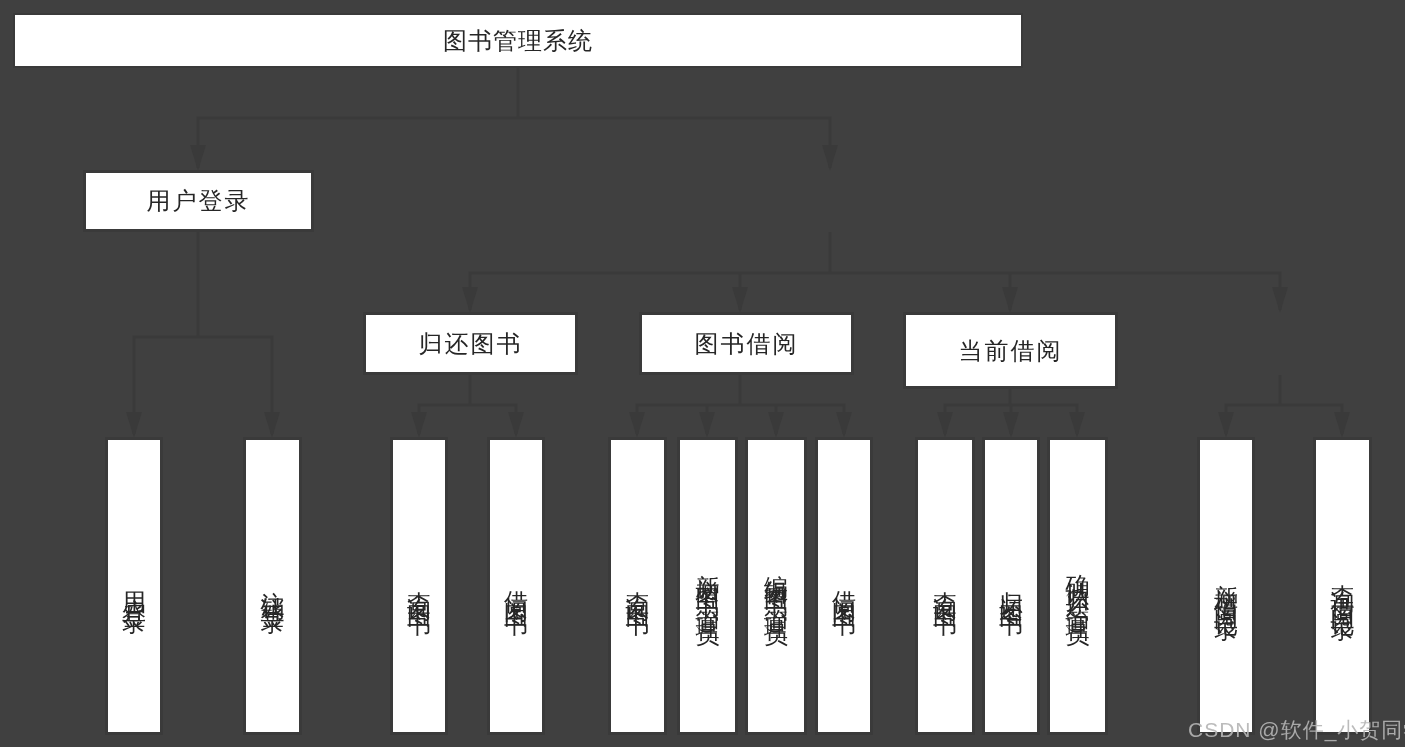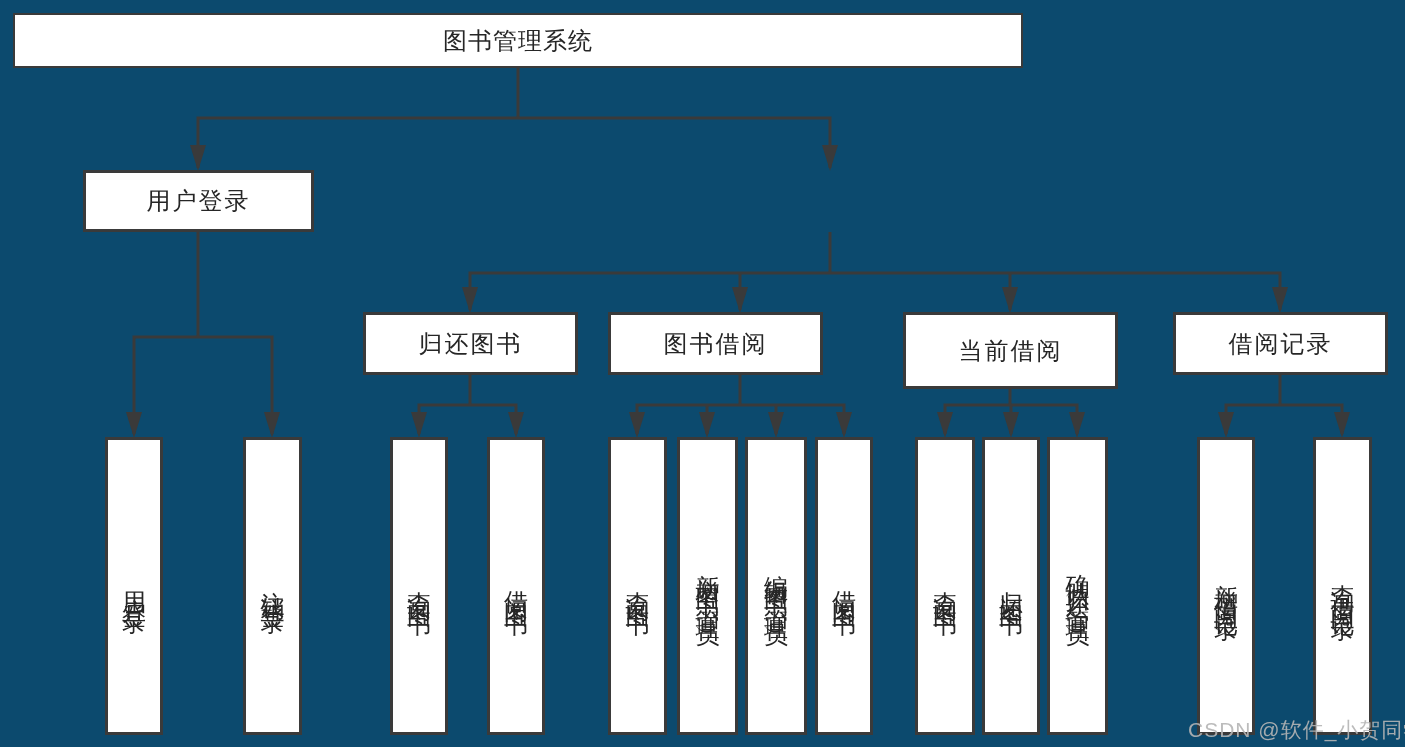--- a/index.html
+++ b/index.html
@@ -2,21 +2,21 @@
 <html><head>
 <meta charset="utf-8">
 <style>
   * { margin: 0; padding: 0; box-sizing: border-box; }
   html, body { background: #ffffff; }
   body { font-family: "Liberation Sans", sans-serif; }
   #canvas {
     position: relative;
     width: 1405px;
     height: 747px;
-    background: #0c4a6e;
+    background: #404040;
     overflow: hidden;
   }
   #connectors {
     position: absolute;
     left: 0; top: 0;
     z-index: 1;
   }
   .node {
     position: absolute;
     background: #ffffff;
@@ -91,23 +91,22 @@
       <path d="M1218 412h16l-8 26z"></path>
       <path d="M1334 412h16l-8 26z"></path>
     </g>
   </svg>
 
   <div class="node h root" style="left:13px;top:13px;width:1010px;height:55px">图书管理系统</div>
 
   <div class="node h" style="left:83px;top:170px;width:231px;height:62px">用户登录</div>
 
   <div class="node h" style="left:363px;top:312px;width:215px;height:63px">归还图书</div>
-  <div class="node h" style="left:608px;top:312px;width:215px;height:63px">图书借阅</div>
+  <div class="node h" style="left:639px;top:312px;width:215px;height:63px">图书借阅</div>
   <div class="node h" style="left:903px;top:312px;width:215px;height:77px">当前借阅</div>
-  <div class="node h" style="left:1173px;top:312px;width:215px;height:63px">借阅记录</div>
 
   <div class="node v" style="left:105px;top:437px;width:58px;height:298px">用户登录</div>
   <div class="node v" style="left:243px;top:437px;width:59px;height:298px">注销登录</div>
 
   <div class="node v" style="left:390px;top:437px;width:58px;height:298px">查询图书</div>
   <div class="node v" style="left:487px;top:437px;width:58px;height:298px">借阅图书</div>
 
   <div class="node v" style="left:608px;top:437px;width:59px;height:298px">查询图书</div>
   <div class="node v" style="left:677px;top:437px;width:61px;height:298px">新增图书（管理员）</div>
   <div class="node v" style="left:745px;top:437px;width:62px;height:298px">编辑图书（管理员）</div>

